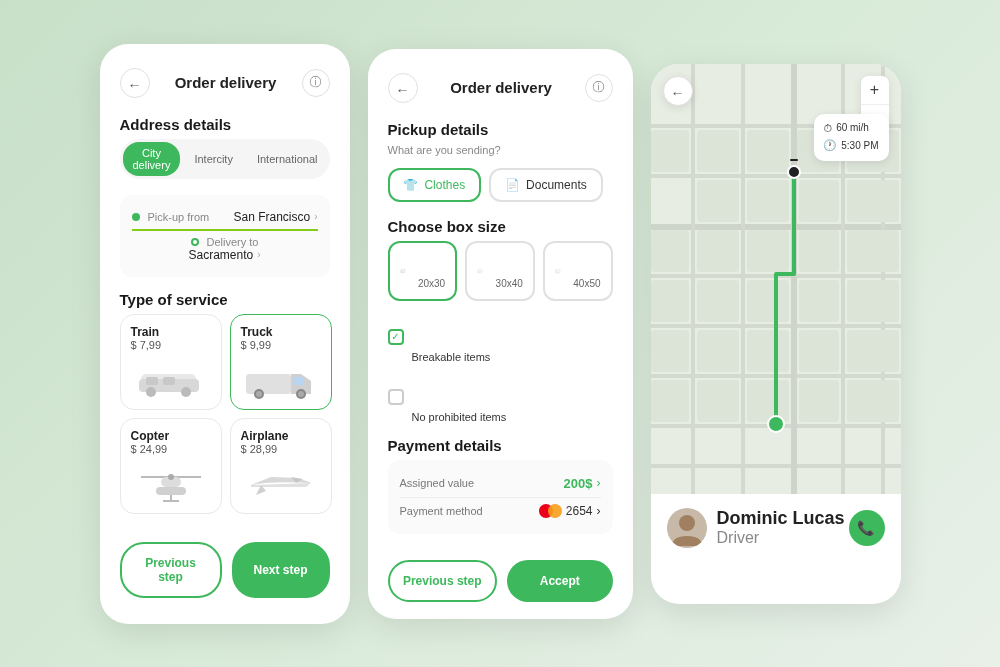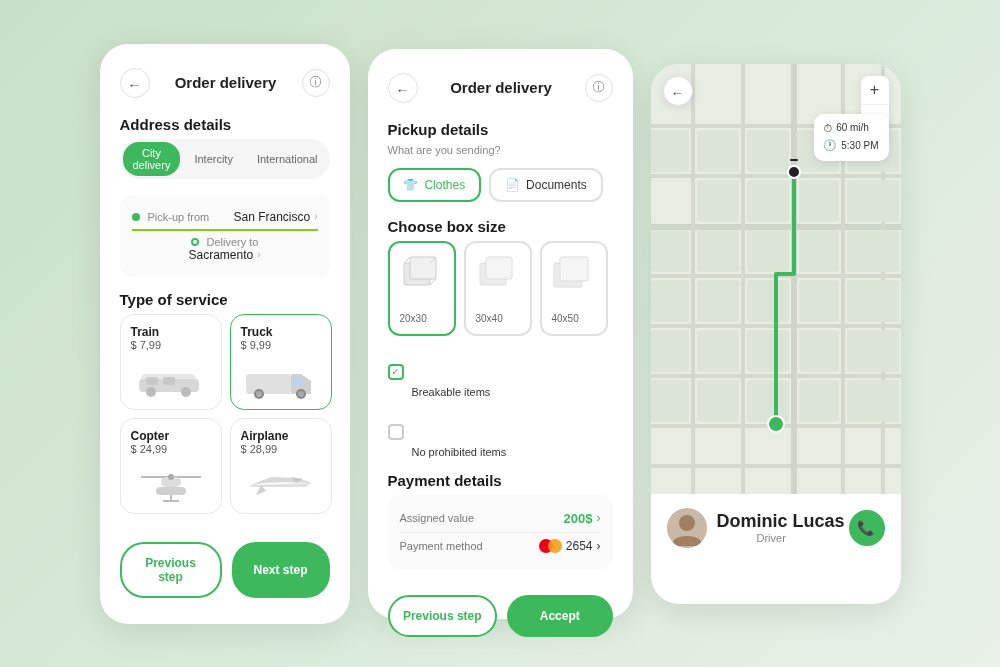--- a/index.html
+++ b/index.html
@@ -197,22 +197,22 @@
       display: flex;
       gap: 8px;
       overflow: hidden;
       margin-bottom: 8px;
     }
     .box-size-card {
       border: 2px solid #e0e0e0;
       border-radius: 12px;
       padding: 10px;
       cursor: pointer;
-      display: flex; flex-direction: column; align-items: flex-start;
-      gap: 24px;
+      display: flex; flex-direction: row; align-items: flex-end;
+      gap: 12px;
       min-width: 68px;
     }
     .box-size-card.selected { border-color: #3db85c; }
     .box-label { font-size: 10px; color: #666; }
 
     .checkboxes { margin: 10px 0 14px; }
     .checkbox-row {
       display: flex; align-items: center; gap: 8px;
       margin-bottom: 8px;
     }
@@ -317,21 +317,21 @@
     }
     .driver-info { display: flex; align-items: center; gap: 10px; }
     .driver-avatar {
       width: 40px; height: 40px;
       border-radius: 50%;
       background: #d0d0d0;
       overflow: hidden;
       display: flex; align-items: center; justify-content: center;
     }
     .driver-name { font-size: 18px; font-weight: 700; color: #222; }
-    .driver-role { font-size: 11px; color: #888; margin-left: 40px; }
+    .driver-role { font-size: 16px; color: #888; }
     .call-btn {
       width: 36px; height: 36px;
       border-radius: 50%;
       background: #3db85c;
       border: none;
       display: flex; align-items: center; justify-content: center;
       cursor: pointer;
       color: #fff;
       font-size: 14px;
     }

